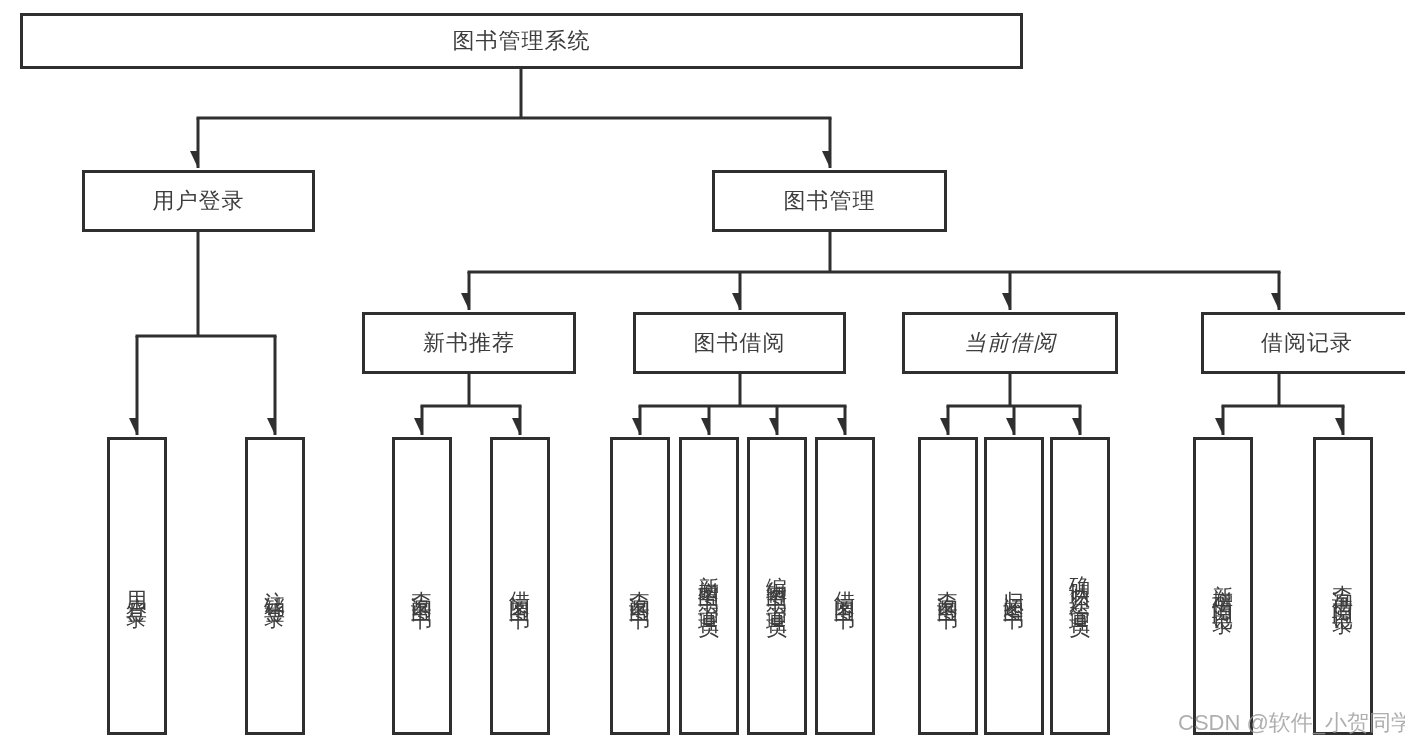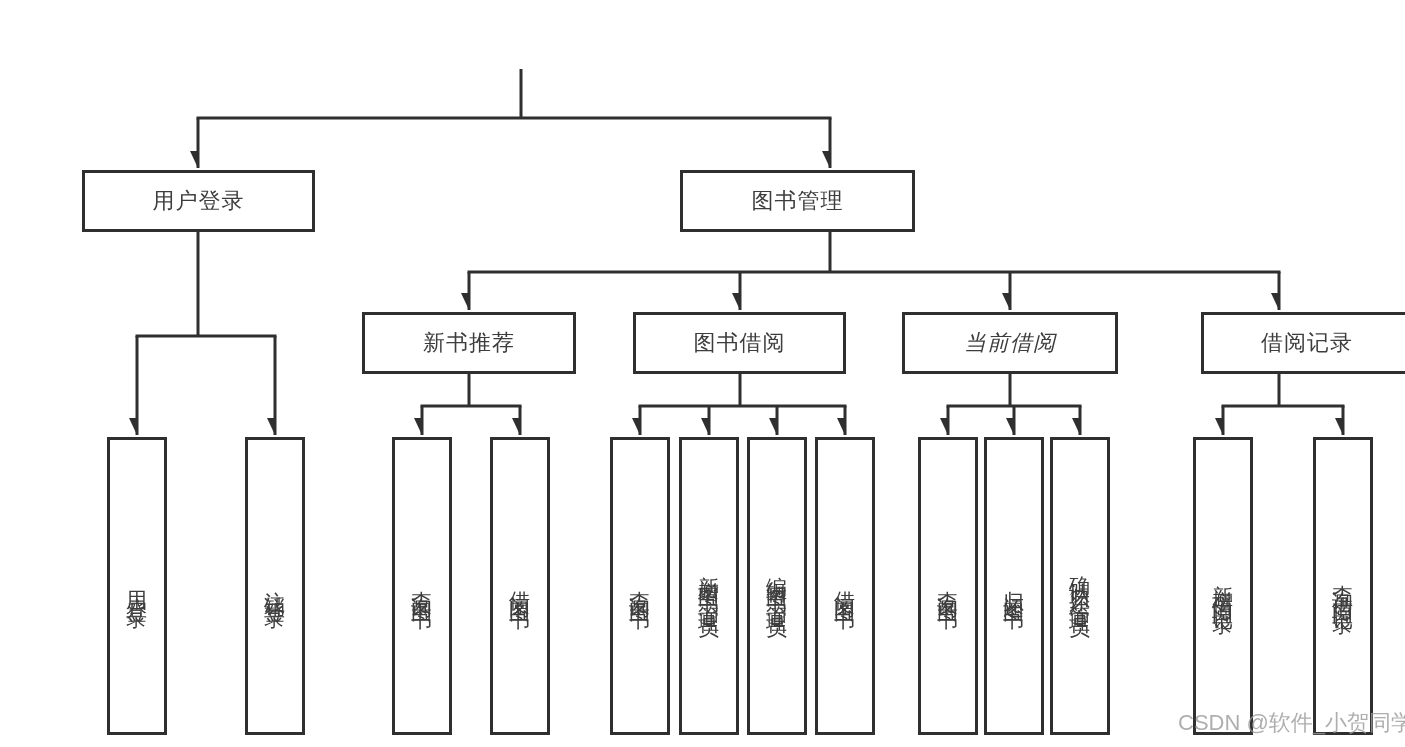--- a/index.html
+++ b/index.html
@@ -123,25 +123,28 @@
     </g>
 
     <g>
       <path class="conn" d="M1279 374 V406"></path>
       <path class="conn" d="M1221.5 406 H1344.5"></path>
       <path class="conn" d="M1223 406 V435" marker-end="url(#arrow)"></path>
       <path class="conn" d="M1343 406 V435" marker-end="url(#arrow)"></path>
     </g>
   </svg>
 
+  <div class="node hbox" style="left:20px;top:13px;width:1003px;height:56px;">
+    <span>图书管理系统</span>
+  </div>
 
   <div class="node hbox" style="left:82px;top:170px;width:233px;height:62px;">
     <span>用户登录</span>
   </div>
-  <div class="node hbox" style="left:680px;top:170px;width:235px;height:62px;">
+  <div class="node hbox" style="left:712px;top:170px;width:235px;height:62px;">
     <span>图书管理</span>
   </div>
 
   <div class="node hbox" style="left:633px;top:312px;width:213px;height:62px;">
     <span>图书借阅</span>
   </div>
   <div class="node hbox" style="left:362px;top:312px;width:214px;height:62px;">
     <span>新书推荐</span>
   </div>
   <div class="node hbox" style="left:902px;top:312px;width:216px;height:62px;font-style:italic;">

